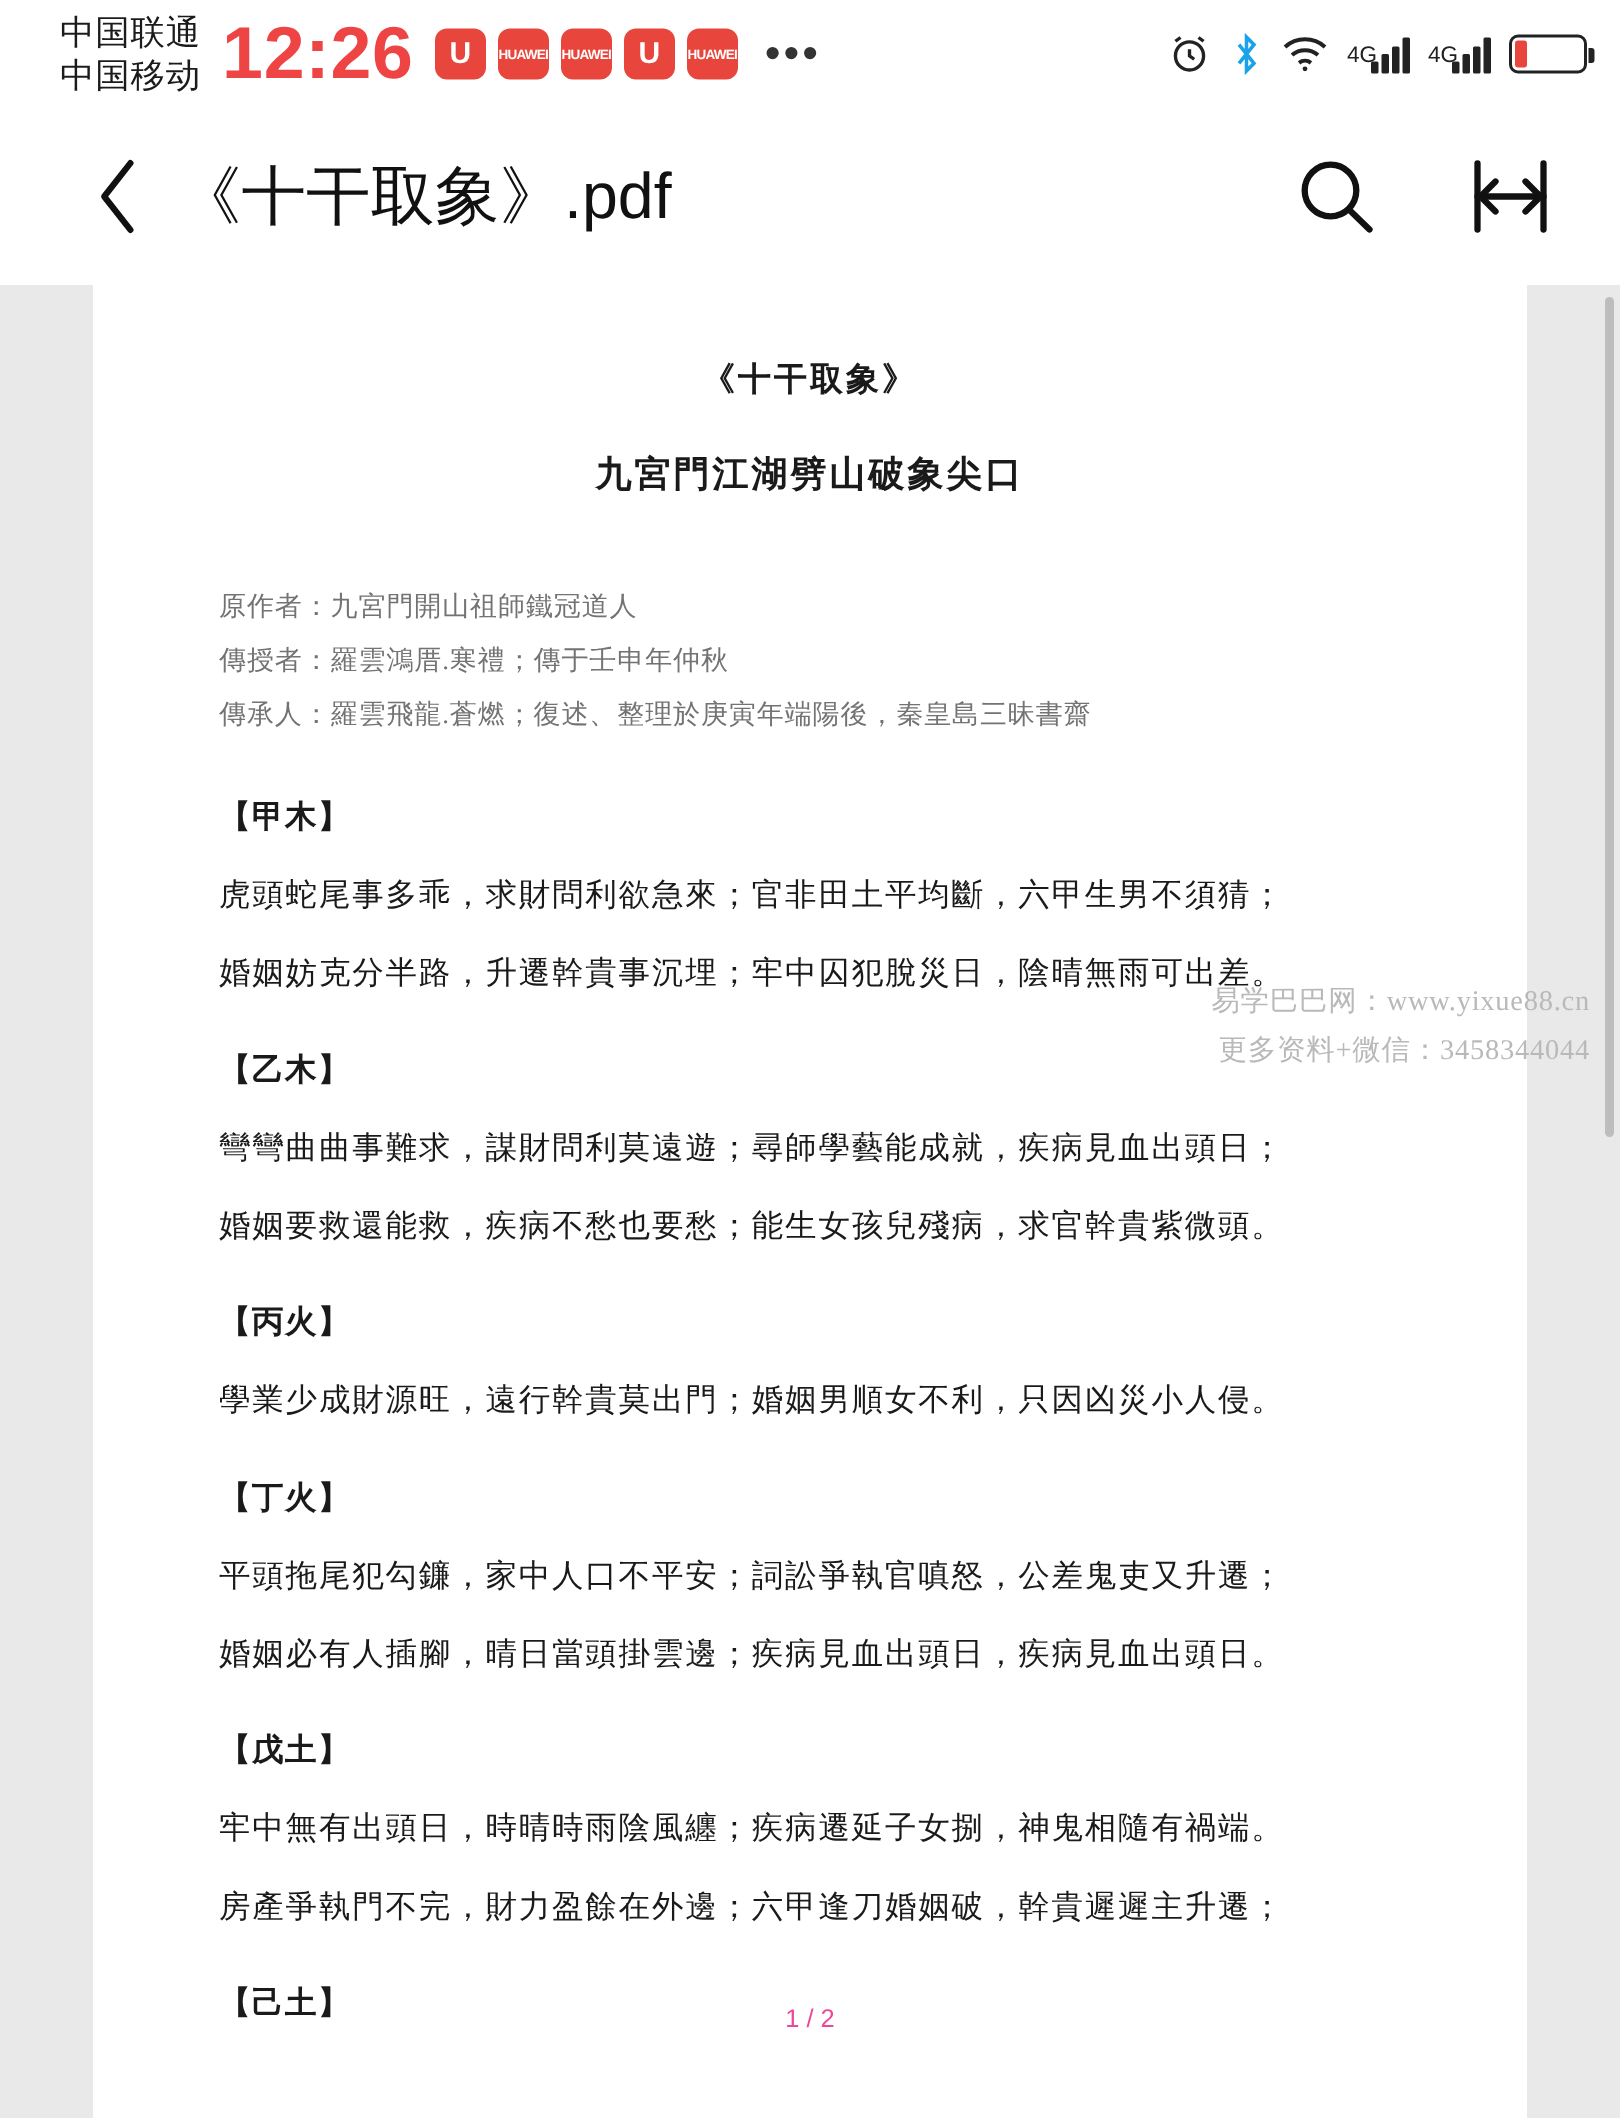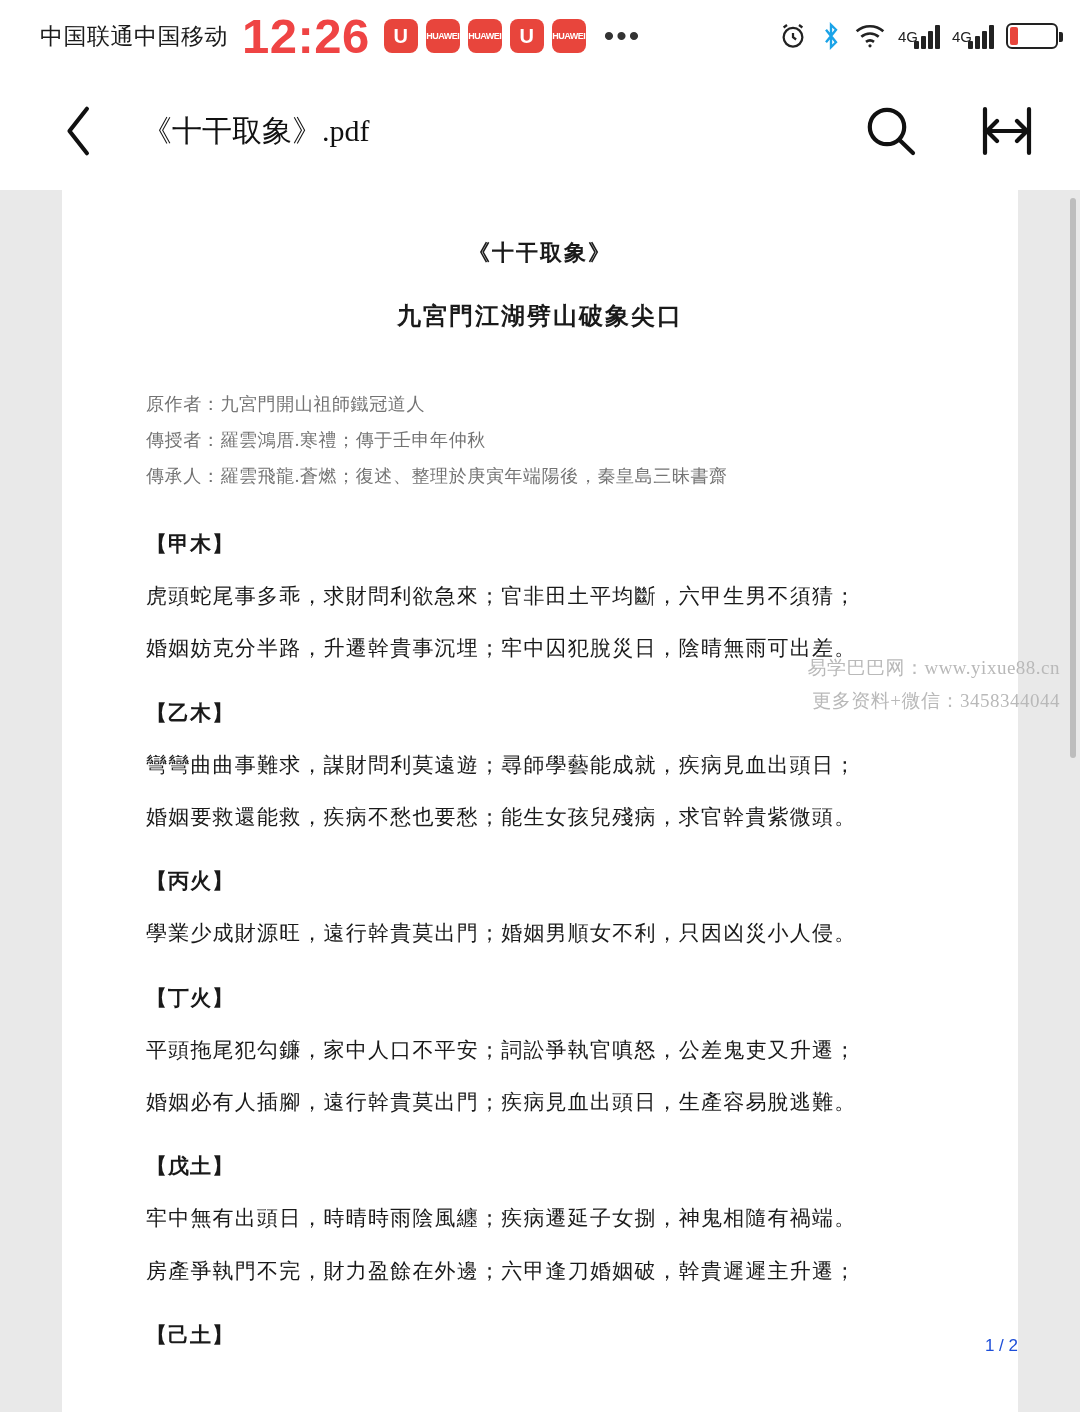--- a/index.html
+++ b/index.html
@@ -21,21 +21,21 @@
   .status-bar {
     position: relative;
     height: 72px;
     display: flex;
     align-items: center;
     padding: 0 22px 0 40px;
     background: #ffffff;
   }
   .carrier {
     display: flex;
-    flex-direction: row;
+    flex-direction: column;
     justify-content: center;
     line-height: 1.25;
     font-size: 23px;
     color: #1b1b1b;
     font-weight: 500;
     letter-spacing: 0.5px;
   }
   .clock {
     font-size: 49px;
     font-weight: 700;
@@ -142,24 +142,24 @@
   .back-btn {
     width: 54px;
     height: 54px;
     display: flex;
     align-items: center;
     justify-content: center;
     cursor: pointer;
   }
   .back-btn svg { display: block; }
   .doc-title {
-    margin-left: 36px;
-    font-size: 30px;
+    margin-left: 12px;
+    font-size: 43px;
     color: #111;
-    font-family: Liberation Serif, serif;
+    font-family: Liberation Sans, sans-serif;
     letter-spacing: 0px;
     white-space: nowrap;
   }
   .header-actions {
     margin-left: auto;
     display: flex;
     align-items: center;
     gap: 58px;
   }
   .hdr-icon {
@@ -223,23 +223,23 @@
     padding-left: 22px;
     font-size: 21px;
     letter-spacing: 1.2px;
     line-height: 1.35;
   }
   .pagenum {
     position: absolute;
     left: 0;
     right: 0;
     bottom: 56px;
-    text-align: right;
+    text-align: center;
     font-size: 17px;
-    color: #1d4ed8;
+    color: #ec4899;
     font-family: "Liberation Sans", sans-serif;
   }
 
   
   .watermark {
     position: absolute;
     right: 20px;
     top: 461px;
     text-align: right;
     font-family: Liberation Serif, serif;
@@ -390,21 +390,21 @@
 
       <div class="section-head">【乙木】</div>
       <div class="line">彎彎曲曲事難求，謀財問利莫遠遊；尋師學藝能成就，疾病見血出頭日；</div>
       <div class="line">婚姻要救還能救，疾病不愁也要愁；能生女孩兒殘病，求官幹貴紫微頭。</div>
 
       <div class="section-head">【丙火】</div>
       <div class="line">學業少成財源旺，遠行幹貴莫出門；婚姻男順女不利，只因凶災小人侵。</div>
 
       <div class="section-head">【丁火】</div>
       <div class="line">平頭拖尾犯勾鐮，家中人口不平安；詞訟爭執官嗔怒，公差鬼吏又升遷；</div>
-      <div class="line">婚姻必有人插腳，遠行幹貴莫出門；疾病見血出頭日，生產容易脫逃難。</div>
+      <div class="line">婚姻必有人插腳，晴日當頭掛雲邊；疾病見血出頭日，疾病見血出頭日。</div>
 
       <div class="section-head">【戊土】</div>
       <div class="line">牢中無有出頭日，時晴時雨陰風纏；疾病遷延子女捌，神鬼相隨有禍端。</div>
       <div class="line">房產爭執門不完，財力盈餘在外邊；六甲逢刀婚姻破，幹貴遲遲主升遷；</div>
 
       <div class="section-head">【己土】</div>
 
       <div class="pagenum">1 / 2</div>
     </div>
 

